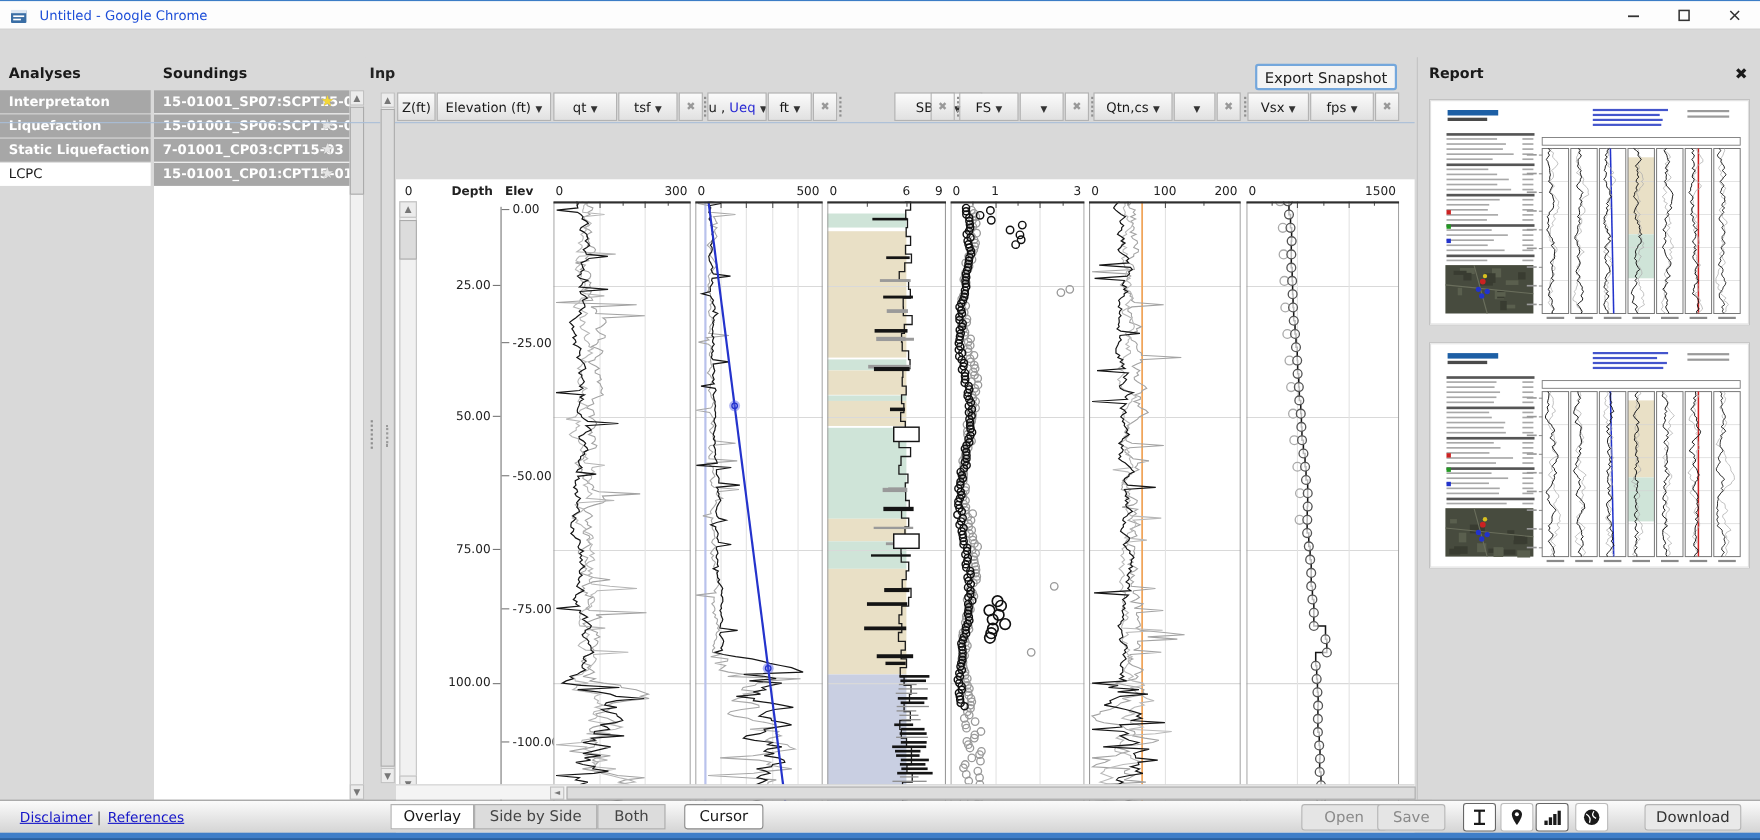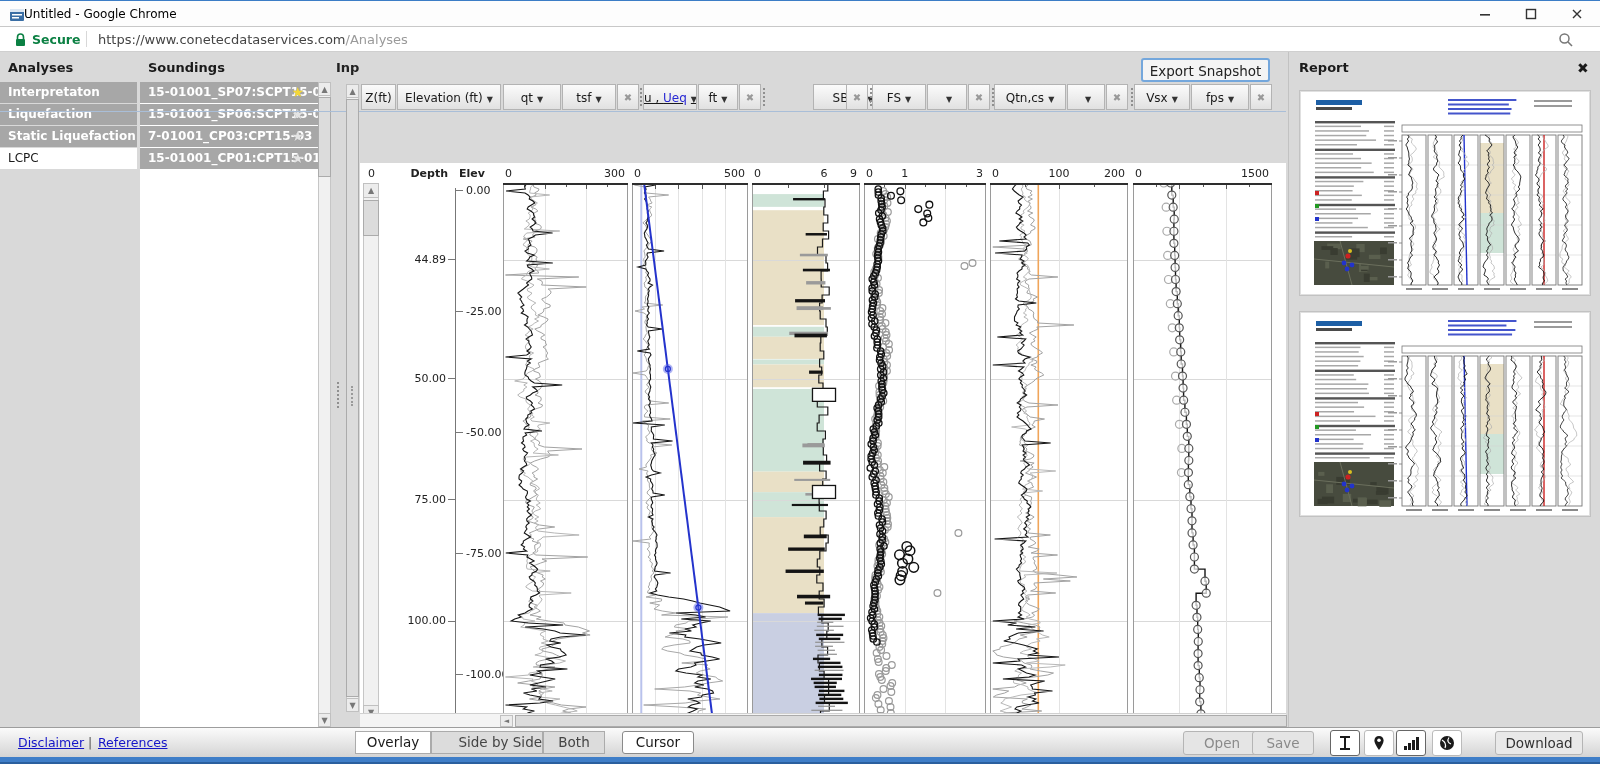--- a/index.html
+++ b/index.html
@@ -3,21 +3,21 @@
 <meta charset="utf-8">
 <style>
   html,body{margin:0;padding:0;background:#555;}
   #screen{position:relative;width:1600px;height:764px;background:#d9d9d9;
     font-family:"DejaVu Sans","Liberation Sans",sans-serif;overflow:hidden;color:#222;}
   .abs{position:absolute;}
   .nosel{user-select:none;}
   
   .titlebar{position:absolute;left:0;top:0;width:1600px;height:27px;background:#fdfdfd;
     border-top:1px solid #3c7dc6;border-bottom:1px solid #c8c8c8;box-sizing:border-box;}
-  .titletext{position:absolute;left:24px;top:6px;font-size:12px;color:#000000;text-align:right;}
+  .titletext{position:absolute;left:36px;top:6px;font-size:12px;color:#1d4ed8;text-align:right;}
   .winbtn{position:absolute;top:0;width:46px;height:26px;display:flex;align-items:center;justify-content:center;}
   
   .urlbar{position:absolute;left:0;top:27px;width:1600px;height:25px;background:#ffffff;
     border-bottom:1px solid #cfcfcf;box-sizing:border-box;}
   .secure{position:absolute;left:32px;top:5px;font-size:12.5px;font-weight:bold;color:#0b8043;}
   .urldiv{position:absolute;left:86px;top:4px;width:1px;height:16px;background:#d8d8d8;}
   .urltext{position:absolute;left:98px;top:5px;font-size:13px;color:#444;}
   .urlpath{color:#9a9a9a;}
   
   .sideheader{font-size:13px;font-weight:bold;color:#1a1a1a;}
@@ -87,33 +87,20 @@
           <rect x="1.5" y="1.5" width="9" height="9" fill="none" stroke="#333" stroke-width="1.4"></rect>
         </svg>
     </div>
     <div class="winbtn" style="left:1554px">
       <svg width="12" height="12">
           <path d="M2 2 L10 10 M10 2 L2 10" stroke="#333" stroke-width="1.4"></path>
         </svg>
     </div>
   </div>
 
-  <div class="urlbar">
-    <svg class="abs" style="left:14px;top:5px" width="13" height="15">
-      <path d="M3.5 7 V5 a3 3 0 0 1 6 0 V7" fill="none" stroke="#0b8043" stroke-width="1.6"></path>
-      <rect x="2" y="7" width="9" height="7" rx="1" fill="#0b8043"></rect>
-    </svg>
-    <span class="secure">Secure</span>
-    <div class="urldiv"></div>
-    <span class="urltext"><span>https://www.conetecdataservices.com</span><span class="urlpath">/Analyses</span></span>
-    <svg class="abs" style="left:1558px;top:5px" width="16" height="16">
-      <circle cx="6.5" cy="6.5" r="4.5" fill="none" stroke="#777" stroke-width="1.5"></circle>
-      <path d="M10 10 L14 14" stroke="#777" stroke-width="1.6"></path>
-    </svg>
-  </div>
 
   <div class="abs" id="app" style="left:0;top:52px;width:1600px;height:675px">
 
     <div class="abs sideheader" style="left:8px;top:8px">Analyses</div>
     <div class="abs" id="analysesList" style="left:0;top:30px;width:137px">
         <div class="listitem">Interpretaton</div>
         <div class="listitem">Liquefaction</div>
         <div class="listitem">Static Liquefaction</div>
         <div class="listitem plain">LCPC</div>
       </div>
@@ -139,21 +126,21 @@
 
     <div class="exportbtn" style="left:1141px;top:6px;width:129px">Export Snapshot</div>
 
     <div class="abs" id="headerRow" style="left:0;top:32px;width:1286px;height:27px;border-bottom:1px solid #a9bed8">
         <div class="hcell" style="left: 361px; width: 35px;"><span>Z(ft)</span></div>
         <div class="hcell" style="left: 397px; width: 104px;"><span>Elevation (ft)</span><span class="dd">▼</span></div>
         <div class="hcell" style="left: 503px; width: 58px;"><span>qt</span><span class="dd">▼</span></div>
         <div class="hcell" style="left: 562px; width: 54px;"><span>tsf</span><span class="dd">▼</span></div>
         <div class="hcell close" style="left: 617px; width: 22px; font-size: 10px;">✖</div>
         <div class="hgrip" style="left: 640px;"></div>
-        <div class="hcell" style="left: 643px; width: 54px; text-decoration: underline;"><span>u , </span><span class="blue">Ueq</span><span class="dd">▼</span></div>
+        <div class="hcell" style="left: 643px; width: 54px;"><span>u , </span><span class="blue">Ueq</span><span class="dd">▼</span></div>
         <div class="hcell" style="left: 698px; width: 40px;"><span>ft</span><span class="dd">▼</span></div>
         <div class="hcell close" style="left: 739px; width: 22px; font-size: 10px;">✖</div>
         <div class="hgrip" style="left: 763px;"></div>
         <div class="hcell" style="left: 765px; width: 80px; margin-left: 48px;"><span>SBTn</span><span class="dd">▼</span></div>
         <div class="hcell close" style="left: 846px; width: 22px; font-size: 10px;">✖</div>
         <div class="hgrip" style="left: 870px;"></div>
         <div class="hcell" style="left: 872px; width: 54px;"><span>FS</span><span class="dd">▼</span></div>
         <div class="hcell" style="left: 927px; width: 40px;"><span></span><span class="dd">▼</span></div>
         <div class="hcell close" style="left: 968px; width: 22px; font-size: 10px;">✖</div>
         <div class="hgrip" style="left: 992px;"></div>
@@ -177,21 +164,21 @@
         <div style="left: 3px; top: 4px; width: 17px; text-align: center; font-size: 11px; color: rgb(34, 34, 34); position: absolute;">0</div>
         <div style="position: absolute; left: 3px; top: 20px; width: 16px; height: 537px; background: rgb(241, 241, 241); border: 1px solid rgb(198, 198, 198); box-sizing: border-box;"></div>
         <div style="position: absolute; left: 3px; top: 20px; width: 16px; height: 15px; background: rgb(236, 236, 236); border: 1px solid rgb(192, 192, 192); box-sizing: border-box; font-size: 8px; color: rgb(119, 119, 119); display: flex; align-items: center; justify-content: center;">▲</div>
         <div style="position: absolute; left: 3px; top: 37px; width: 16px; height: 36px; background: rgb(220, 220, 220); border: 1px solid rgb(171, 171, 171); box-sizing: border-box;"></div>
         <div style="position: absolute; left: 3px; top: 542px; width: 16px; height: 15px; background: rgb(236, 236, 236); border: 1px solid rgb(192, 192, 192); box-sizing: border-box; font-size: 8px; color: rgb(119, 119, 119); display: flex; align-items: center; justify-content: center;">▼</div>
         <div style="position: absolute; left: 0px; top: 573px; width: 24px; text-align: center; font-size: 11px; color: rgb(34, 34, 34);">330</div>
         <div style="position: absolute; left: 30px; top: 4px; width: 58px; text-align: right; font-size: 11px; font-weight: bold; color: rgb(34, 34, 34);">Depth</div>
         <div style="position: absolute; left: 99px; top: 4px; font-size: 11px; font-weight: bold; color: rgb(34, 34, 34);">Elev</div>
         <div style="position: absolute; left: 95px; top: 25px; width: 1px; height: 550px; background: rgb(119, 119, 119);"></div>
         <div style="position: absolute; left: 88px; top: 96.09px; width: 7px; height: 1px; background: rgb(119, 119, 119);"></div>
-        <div style="position: absolute; left: 24px; top: 89.59px; width: 62px; text-align: right; font-size: 11px; color: rgb(34, 34, 34);">44.89</div>
+        <div style="position: absolute; left: 24px; top: 89.59px; width: 62px; text-align: right; font-size: 11px; color: rgb(34, 34, 34);">25.00</div>
         <div style="position: absolute; left: 88px; top: 215.415px; width: 7px; height: 1px; background: rgb(119, 119, 119);"></div>
         <div style="position: absolute; left: 24px; top: 208.915px; width: 62px; text-align: right; font-size: 11px; color: rgb(34, 34, 34);">50.00</div>
         <div style="position: absolute; left: 88px; top: 336.405px; width: 7px; height: 1px; background: rgb(119, 119, 119);"></div>
         <div style="position: absolute; left: 24px; top: 329.905px; width: 62px; text-align: right; font-size: 11px; color: rgb(34, 34, 34);">75.00</div>
         <div style="position: absolute; left: 88px; top: 457.95px; width: 7px; height: 1px; background: rgb(119, 119, 119);"></div>
         <div style="position: absolute; left: 24px; top: 451.45px; width: 62px; text-align: right; font-size: 11px; color: rgb(34, 34, 34);">100.00</div>
         <div style="position: absolute; left: 88px; top: 574.5px; width: 7px; height: 1px; background: rgb(119, 119, 119);"></div>
         <div style="position: absolute; left: 24px; top: 568px; width: 62px; text-align: right; font-size: 11px; color: rgb(34, 34, 34);">125.00</div>
         <div style="position: absolute; left: 96px; top: 27.27px; width: 7px; height: 1px; background: rgb(119, 119, 119);"></div>
         <div style="position: absolute; left: 106px; top: 20.77px; font-size: 11px; color: rgb(34, 34, 34); white-space: nowrap;">0.00</div>
@@ -1160,21 +1147,21 @@
     </div>
   </div>
 
   <div class="footer">
     <span class="abs flink" style="left:18px;top:7px">Disclaimer</span>
     <span class="abs" style="left:88px;top:7px;font-size:12.5px;color:#555">|</span>
     <span class="abs flink" style="left:98px;top:7px">References</span>
 
     <div id="viewBtns">
         <div class="fbtn on" style="left: 355px; width: 76px;">Overlay</div>
-        <div class="fbtn" style="left: 431px; width: 112px; text-align: right;">Side by Side</div>
+        <div class="fbtn" style="left: 431px; width: 112px;">Side by Side</div>
         <div class="fbtn" style="left: 543px; width: 62px;">Both</div>
       </div>
     <div class="fbtn on" style="left:622px;width:72px;border-radius:3px;border-color:#8a8a8a">Cursor</div>
 
     <div class="roundbtn" style="left:1183px;width:78px">Open</div>
     <div class="roundbtn" style="left:1252px;width:62px">Save</div>
 
     <div class="iconbtn on" style="left:1330px">
       <svg width="14" height="16">
         <rect x="2" y="1" width="10" height="2" fill="#1a1a1a"></rect>

